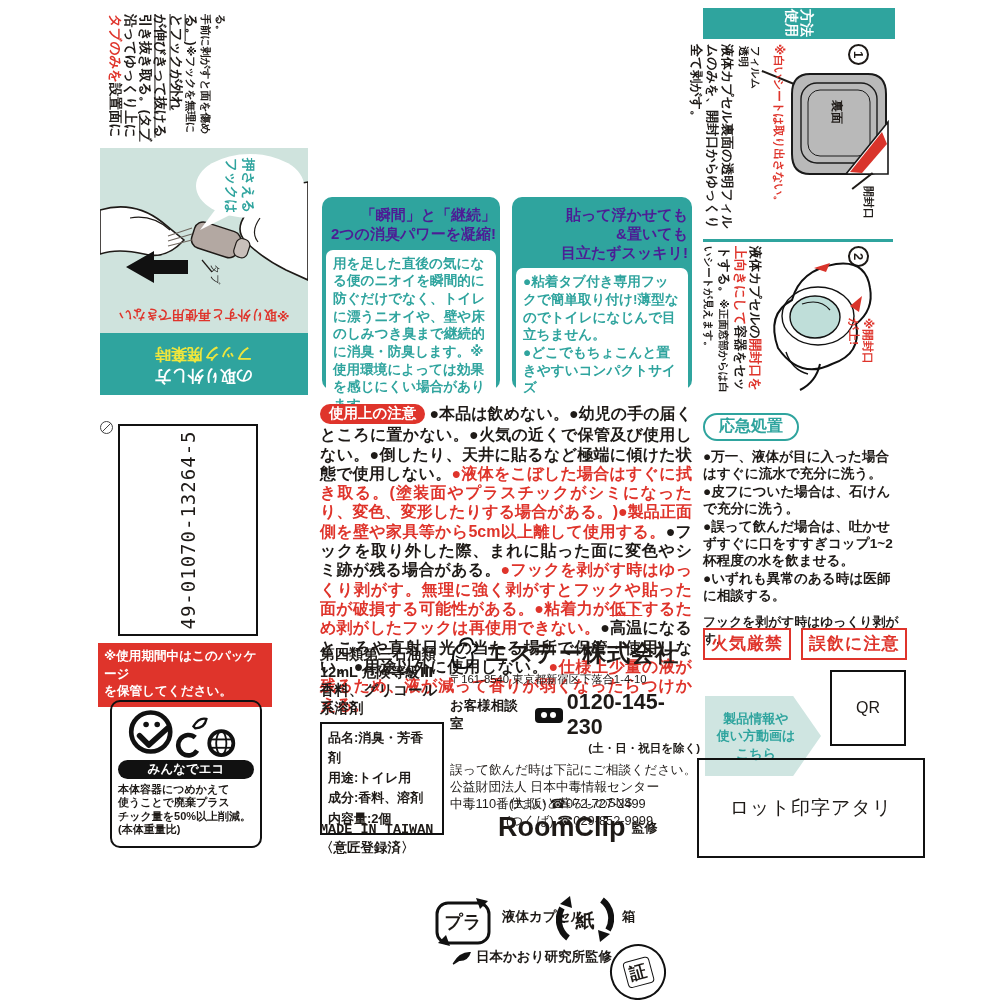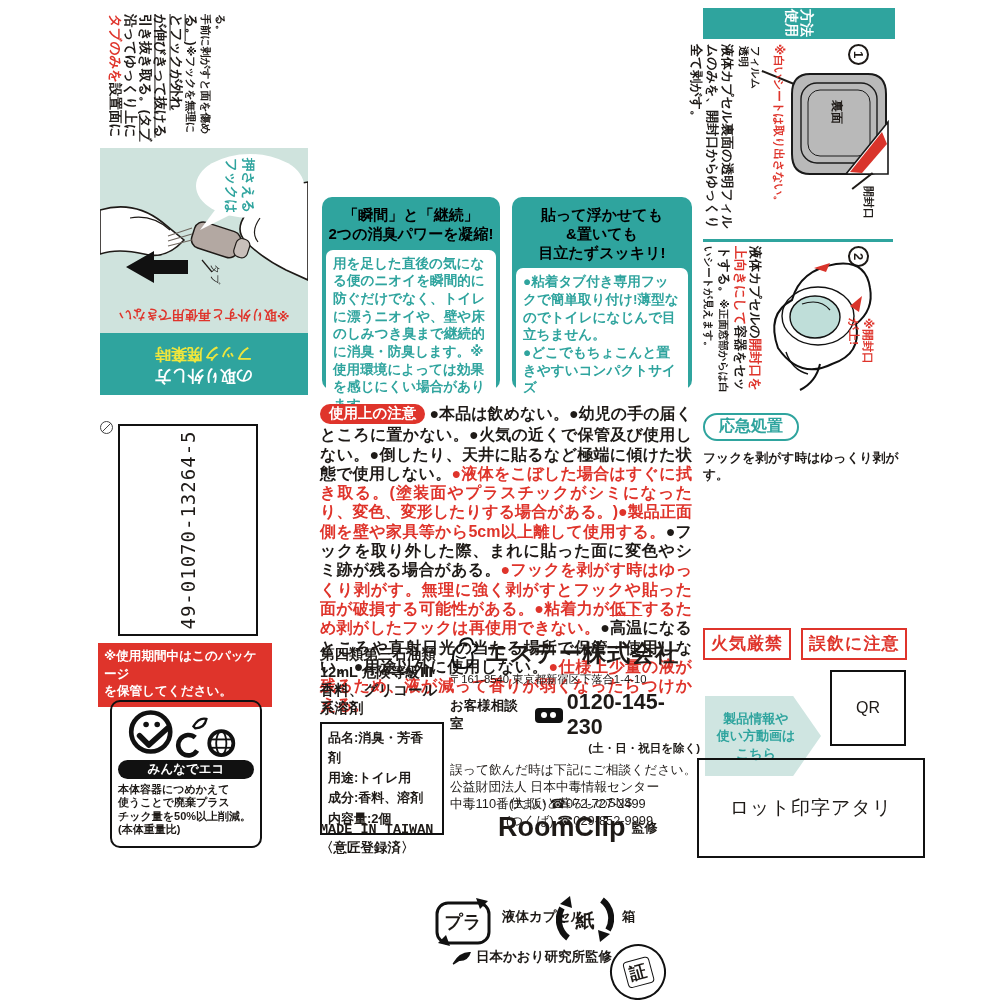--- a/index.html
+++ b/index.html
@@ -14,21 +14,21 @@
   .pre{white-space:pre-line;}
   
   .vlr{writing-mode:vertical-lr;text-orientation:sideways;}
   .vrl{writing-mode:vertical-rl;text-orientation:sideways;}
   .r180{transform:rotate(180deg);}
   .seg-red{color:var(--red);}
   .seg-u{text-decoration:underline;}
   .seg-note{font-size:.8em;}
   
   .fbox{background:var(--teal);border-radius:10px;padding:4px;display:flex;flex-direction:column;}
-  .fbox .hd{color:#000000;text-align:center;font-weight:800;padding:5px 0 6px;line-height:1.25;font-size:15px;white-space:pre-line;}
+  .fbox .hd{color:#4c1d95;text-align:right;font-weight:800;padding:5px 0 6px;line-height:1.25;font-size:15px;white-space:pre-line;}
   .fbox .bd{background:#fff;border-radius:7px;color:var(--teal);font-weight:700;padding:5px 7px;font-size:13.6px;line-height:1.3;flex:1;white-space:pre-line;}
   
   .caution{font-size:16px;line-height:19.3px;font-weight:700;text-align:justify;}
   .caution .lbl{display:inline-block;background:var(--red);color:#fff;border-radius:12px;padding:0 9px 1px;font-size:14.5px;margin-right:4px;transform:translateY(-1px);}
   
   .fa-pill{display:inline-block;border:2.5px solid var(--teal);color:var(--teal);font-weight:800;font-size:16px;border-radius:15px;padding:1px 14px 2px;}
   .fa-items{font-size:13.6px;font-weight:700;line-height:1.28;margin-top:7px;}
   .warnbox{border:2.5px solid var(--red);color:var(--red);font-weight:800;font-size:17px;padding:2px 6px 3px;display:inline-block;letter-spacing:1px;}
   .stepnum{width:21px;height:21px;border:2px solid var(--ink);border-radius:50%;display:flex;align-items:center;justify-content:center;font-weight:700;font-size:13px;}
   .stepnum span{transform:rotate(90deg);display:block;}
@@ -154,20 +154,26 @@
   </svg>
   <div class="abs vrl b pre" style="left:844px;top:318px;width:30px;height:70px;font-size:11.5px;line-height:1.2;color:var(--red);">※開封口
 が上!</div>
 
   <div class="abs caution" style="left:320px;top:404px;width:372px;">
     <span class="lbl">使用上の注意</span><span><span class="">●本品は飲めない。●幼児の手の届くところに置かない。●火気の近くで保管及び使用しない。●倒したり、天井に貼るなど極端に傾けた状態で使用しない。</span><span class="seg-red">●液体をこぼした場合はすぐに拭き取る。(塗装面やプラスチックがシミになったり、変色、変形したりする場合がある。)</span><span class="seg-red">●製品正面側を壁や家具等から5cm以上離して使用する。</span><span class="">●フックを取り外した際、まれに貼った面に変色やシミ跡が残る場合がある。</span><span class="seg-red">●フックを剥がす時はゆっくり剥がす。無理に強く剥がすとフックや貼った面が破損する可能性がある。●粘着力が</span><span class="seg-red seg-u">低下</span><span class="seg-red">するため剥がしたフックは再使用できない。</span><span class="">●高温になるところや直射日光の当たる場所で保管・使用しない。●用途以外に使用しない。</span><span class="seg-red">●仕様上少量の液が残るため、液が減って香りが弱くなったらつけかえる。</span></span>
   </div>
 
   <div class="abs" style="left:703px;top:413px;width:200px;">
     <span class="fa-pill">応急処置</span>
+    <div class="fa-items">
+        <div>●万一、液体が目に入った場合はすぐに流水で充分に洗う。</div>
+        <div>●皮フについた場合は、石けんで充分に洗う。</div>
+        <div>●誤って飲んだ場合は、吐かせずすぐに口をすすぎコップ1~2杯程度の水を飲ませる。</div>
+        <div>●いずれも異常のある時は医師に相談する。</div>
+      </div>
     <div class="b" style="font-size:12.8px;margin-top:9px;">フックを剥がす時はゆっくり剥がす。</div>
   </div>
 
   <div class="abs" style="left:703px;top:628px;display:flex;gap:10px;">
     <span class="warnbox">火気厳禁</span>
     <span class="warnbox">誤飲に注意</span>
   </div>
 
   <div class="abs pre xb" style="left:705px;top:696px;width:116px;height:80px;background:var(--paleteal);color:var(--teal);font-size:13px;line-height:1.35;display:flex;align-items:center;justify-content:center;text-align:center;clip-path:polygon(0 0,76% 0,100% 50%,76% 100%,0 100%);padding-right:14px;">製品情報や
 使い方動画は

